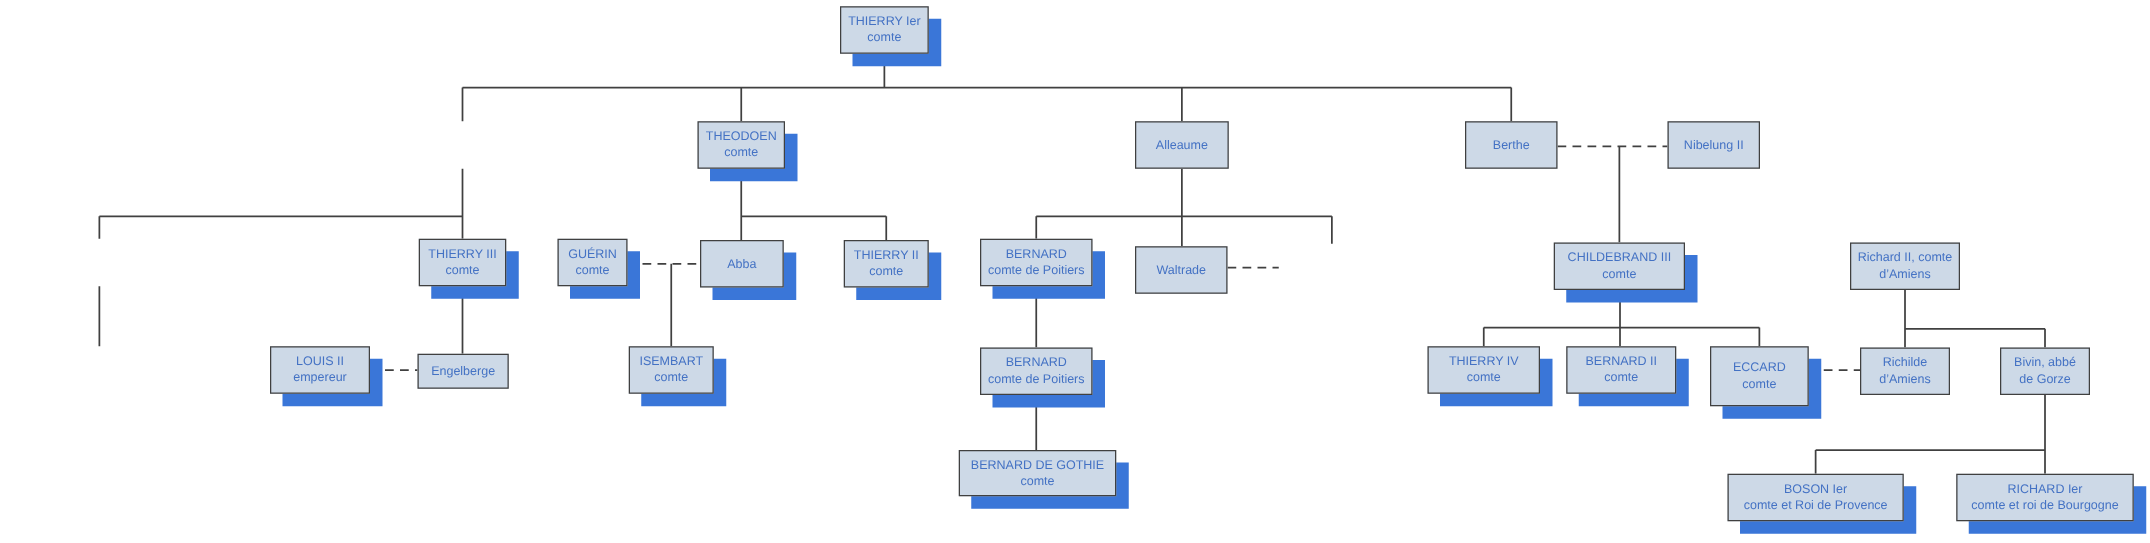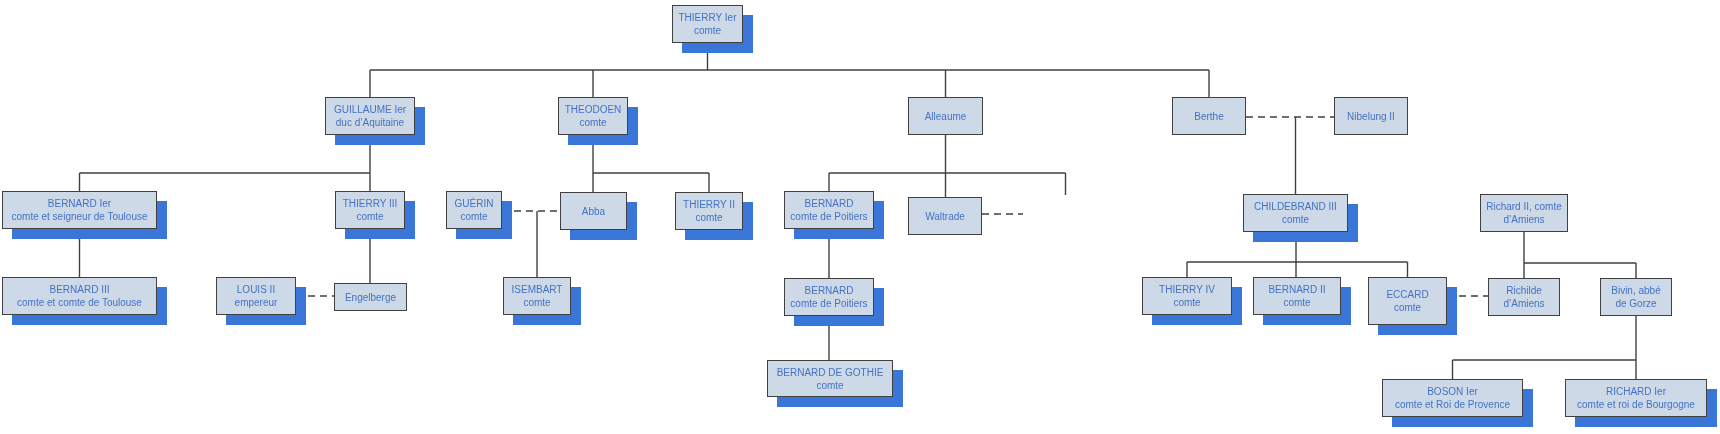--- a/index.html
+++ b/index.html
@@ -67,46 +67,38 @@
       <path d="M284 296 H334"></path>
       <path d="M1447 296 H1488"></path>
     </g>
   </svg>
 
   <div class="node shadow" style="left:672px;top:5px;width:71px;height:38px">
     <div class="nm">THIERRY Ier</div>
     <div class="tt">comte</div>
   </div>
 
-  <div class="node shadow" style="left:325px;top:97px;width:90px;height:38px">
-    <div class="nm">GUILLAUME Ier</div>
-    <div class="tt">duc d’Aquitaine</div>
-  </div>
 
   <div class="node shadow" style="left:558px;top:97px;width:70px;height:38px">
     <div class="nm">THEODOEN</div>
     <div class="tt">comte</div>
   </div>
 
   <div class="node" style="left:908px;top:97px;width:75px;height:38px">
     <div class="nm">Alleaume</div>
   </div>
 
   <div class="node" style="left:1172px;top:97px;width:74px;height:38px">
     <div class="nm">Berthe</div>
   </div>
 
   <div class="node" style="left:1334px;top:97px;width:74px;height:38px">
     <div class="nm">Nibelung II</div>
   </div>
 
-  <div class="node shadow" style="left:2px;top:191px;width:155px;height:38px">
-    <div class="nm">BERNARD Ier</div>
-    <div class="tt">comte et seigneur de Toulouse</div>
-  </div>
 
   <div class="node shadow" style="left:335px;top:191px;width:70px;height:38px">
     <div class="nm">THIERRY III</div>
     <div class="tt">comte</div>
   </div>
 
   <div class="node shadow" style="left:446px;top:191px;width:56px;height:38px">
     <div class="nm">GUÉRIN</div>
     <div class="tt">comte</div>
   </div>
@@ -133,24 +125,20 @@
   <div class="node shadow" style="left:1243px;top:194px;width:105px;height:38px">
     <div class="nm">CHILDEBRAND III</div>
     <div class="tt">comte</div>
   </div>
 
   <div class="node" style="left:1480px;top:194px;width:88px;height:38px">
     <div class="nm">Richard II, comte</div>
     <div class="tt">d’Amiens</div>
   </div>
 
-  <div class="node shadow" style="left:2px;top:277px;width:155px;height:38px">
-    <div class="nm">BERNARD III</div>
-    <div class="tt">comte et comte de Toulouse</div>
-  </div>
 
   <div class="node shadow" style="left:216px;top:277px;width:80px;height:38px">
     <div class="nm">LOUIS II</div>
     <div class="tt">empereur</div>
   </div>
 
   <div class="node" style="left:334px;top:283px;width:73px;height:28px">
     <div class="nm">Engelberge</div>
   </div>
 

